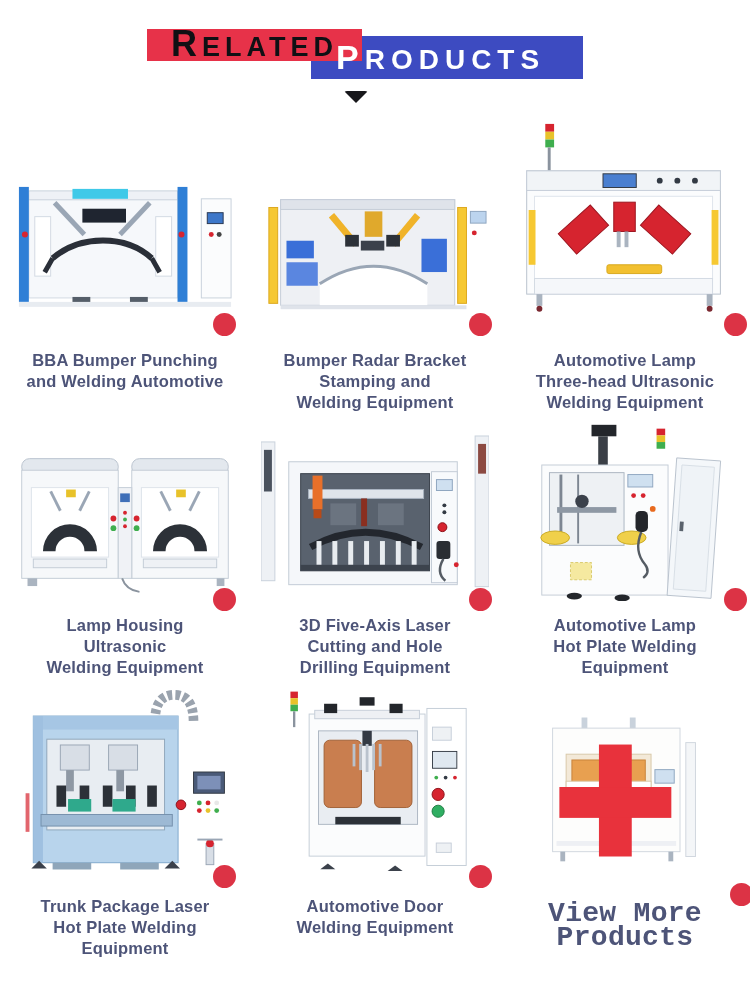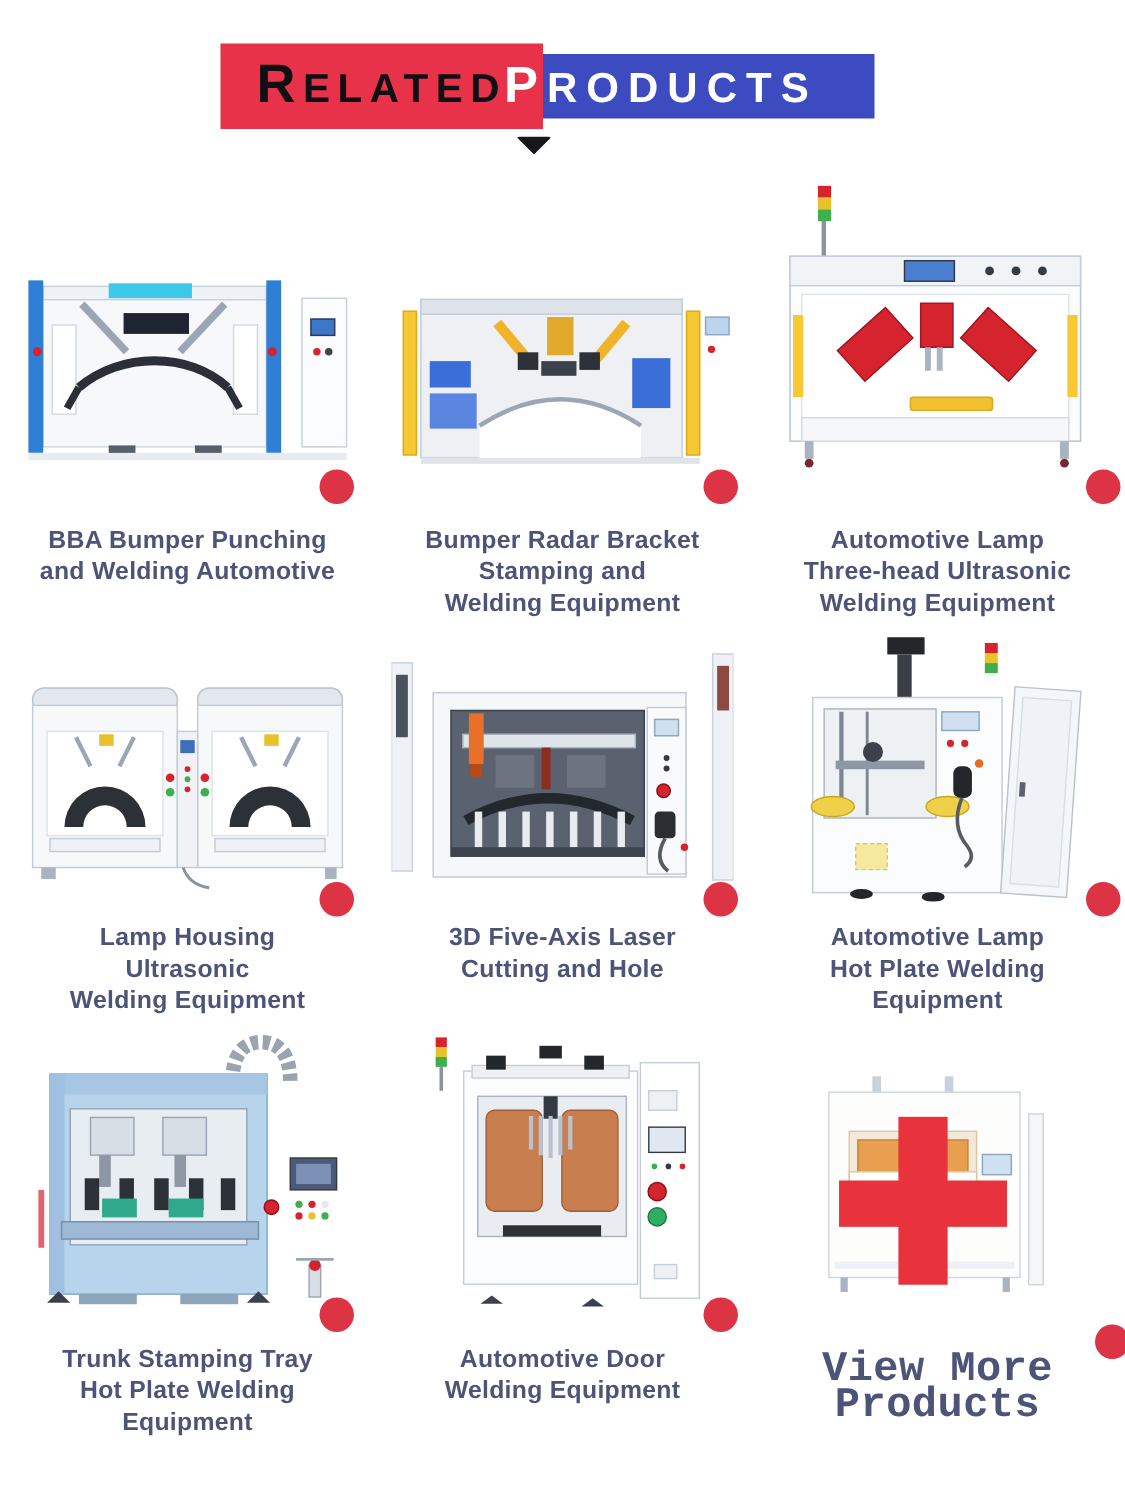--- a/index.html
+++ b/index.html
@@ -7,21 +7,21 @@
     --caption-text:#4d5478; --header-left-text:#101014; --header-right-text:#ffffff; --arrow:#17171b;
   }
   *{box-sizing:border-box;margin:0;padding:0}
   html,body{background:#ffffff}
   body{width:750px;height:1006px;position:relative;overflow:hidden;
        font-family:"Liberation Sans","DejaVu Sans",sans-serif;}
 
   
   .header{position:relative;height:112px;}
   .hdr-blue{position:absolute;left:311px;top:36px;width:272px;height:43px;background:var(--header-blue);z-index:1;}
-  .hdr-red{position:absolute;left:147px;top:29px;width:215px;height:57px;background:var(--header-red);z-index:2;
+  .hdr-red{position:absolute;left:147px;top:29px;width:215px;height:32px;background:var(--header-red);z-index:2;
            display:flex;align-items:center;justify-content:center;}
   .hdr-word-left{display:block;font-weight:700;font-size:27px;letter-spacing:5px;color:var(--header-left-text);line-height:42px;}
   .hdr-word-left::first-letter{font-size:36px;}
   .hdr-word-right{position:absolute;left:336px;top:36px;z-index:3;display:block;
                   font-weight:700;font-size:28px;letter-spacing:6px;color:var(--header-right-text);line-height:43px;}
   .hdr-word-right::first-letter{font-size:34px;}
   .arrow-down{position:absolute;left:344px;top:91px;width:0;height:0;
               border-left:12px solid transparent;border-right:12px solid transparent;
               border-top:12px solid var(--arrow);border-radius:3px;}
 
@@ -240,20 +240,21 @@
         <circle cx="183" cy="94" r="4.5" fill="#d6242f" stroke="#8c1018"></circle>
         <rect x="177" y="108" width="14" height="18" rx="3" fill="#2a2e33"></rect>
         <path d="M184,126 Q176,140 186,148" fill="none" stroke="#555c64" stroke-width="2.5"></path>
         <circle cx="197" cy="132" r="2.5" fill="#d6242f"></circle>
       </svg>
       <span class="dot"></span>
     </div>
     <div class="caption">
       <span>3D Five-Axis Laser</span>
       <span>Cutting and Hole</span>
+      <span>Drilling Equipment</span>
     </div>
   </div>
 
   <div class="cell row2">
     <div class="img-box">
       <svg width="220" viewBox="0 0 230 188">
         <rect x="80" y="4" width="26" height="12" fill="#23262b"></rect>
         <rect x="87" y="16" width="10" height="30" fill="#3a3f46"></rect>
         <rect x="148" y="8" width="9" height="7" fill="#d6242f"></rect>
           <rect x="148" y="15" width="9" height="7" fill="#e8c22a"></rect>
@@ -325,21 +326,21 @@
         <line x1="190" y1="156" x2="216" y2="156" stroke="#9aa6b5" stroke-width="2"></line>
         <rect x="12" y="108" width="4" height="40" fill="#d6242f" opacity="0.7"></rect>
         <path d="M18,186 L26,178 L34,186 Z" fill="#3b414b"></path>
         <path d="M156,186 L164,178 L172,186 Z" fill="#3b414b"></path>
         <rect x="40" y="180" width="40" height="7" fill="#8fa6ba"></rect>
           <rect x="110" y="180" width="40" height="7" fill="#8fa6ba"></rect>
       </svg>
       <span class="dot"></span>
     </div>
     <div class="caption">
-      <span>Trunk Stamping Tray</span>
+      <span>Trunk Package Laser</span>
       <span>Hot Plate Welding</span>
       <span>Equipment</span>
     </div>
   </div>
 
   <div class="cell row3">
     <div class="img-box">
       <svg width="215" viewBox="0 0 230 205">
         <rect x="24" y="6" width="8" height="7" fill="#d6242f"></rect>
           <rect x="24" y="13" width="8" height="7" fill="#e8c22a"></rect>

